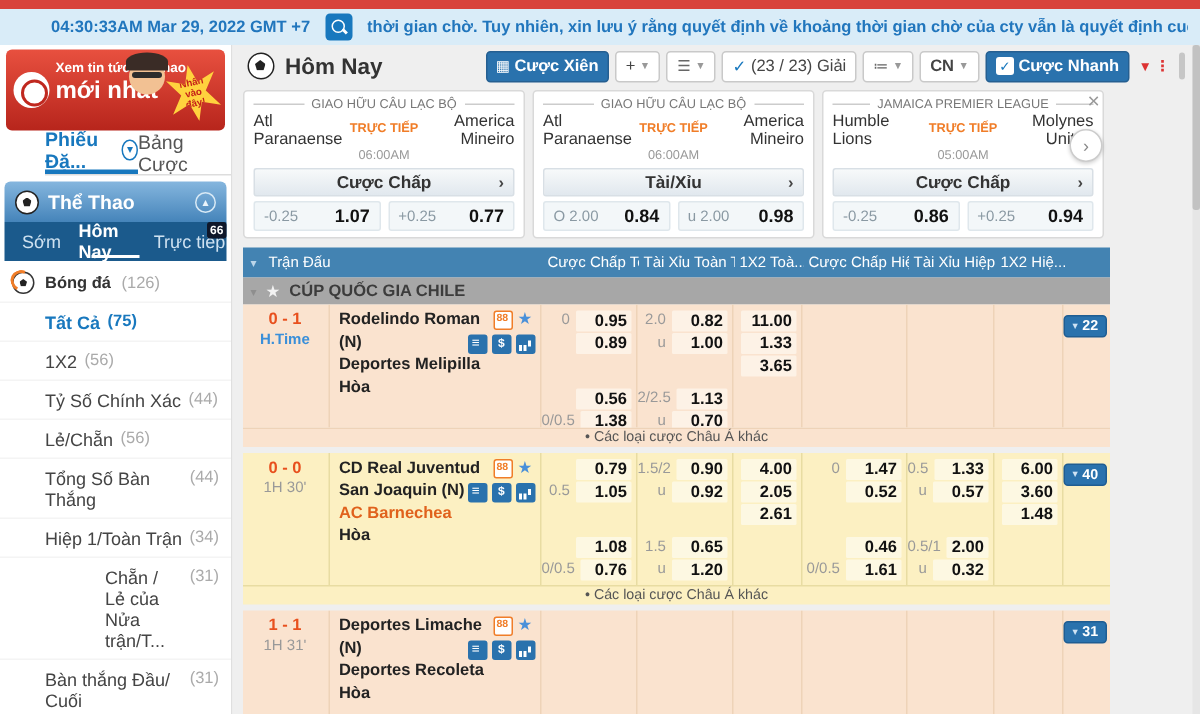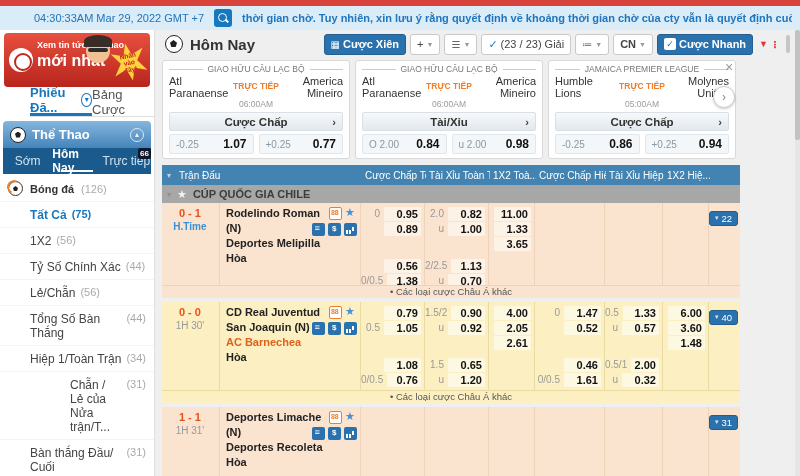--- a/index.html
+++ b/index.html
@@ -3,21 +3,21 @@
 <meta charset="utf-8">
 <style>
   * { box-sizing: border-box; margin: 0; padding: 0; }
   html,body { width:800px; height:476px; overflow:hidden; }
   body { font-family:"Liberation Sans","DejaVu Sans",sans-serif; background:#efefef; }
   .page { position:relative; width:800px; height:476px; }
 
   
   .red-strip { height:6px; background:#d8433c; }
   .topbar { height:24px; background:#d9ecf8; display:flex; align-items:center; gap:10px; padding:0 8px; }
-  .topbar .time { color:#2176bd; font-size:11px; font-weight:normal; margin-left:26px; white-space:nowrap; }
+  .topbar .time { color:#2176bd; font-size:11px; font-weight:bold; margin-left:26px; white-space:nowrap; }
   .search-btn { width:18px; height:18px; background:#1878be; border-radius:3px; position:relative; flex:none; cursor:pointer; }
   .search-btn::before { content:""; position:absolute; left:4px; top:4px; width:7px; height:7px; border:1.5px solid #fff; border-radius:50%; }
   .search-btn::after { content:""; position:absolute; left:11px; top:11px; width:4px; height:1.5px; background:#fff; transform:rotate(45deg); }
   .notice { color:#2176bd; font-size:11px; font-weight:bold; white-space:nowrap; overflow:hidden; }
 
   .layout { display:flex; height:446px; }
 
   
   .sidebar { width:155px; flex:none; background:#fff; border-right:1px solid #dfdfdf; overflow:hidden; }
   .promo { position:relative; margin:3px 4px 0; height:54px; border-radius:4px; background:linear-gradient(#e8503f,#b7251c); overflow:hidden; cursor:pointer; }
@@ -129,21 +129,21 @@
   .ic-stats::before { content:"≡"; position:absolute; left:2.5px; top:0; color:#fff; font-size:9px; }
   .ic-usd::before { content:"$"; position:absolute; left:4px; top:1px; color:#fff; font-size:8px; font-weight:bold; }
   .ic-chart::before { content:""; position:absolute; left:2px; bottom:2px; width:2px; height:4px; background:#fff; box-shadow:3px 0 0 #fff, 6px -3px 0 #fff; }
   .col { flex:none; border-right:1px solid var(--bcol); padding-top:3px; }
   .c1{width:64px}.c2{width:64px}.c3{width:46px}.c4{width:70px}.c5{width:58px}.c6{width:46px}
   .cell { height:15px; display:flex; align-items:center; justify-content:flex-end; padding-right:3px; }
   .cell.gap { margin-top:7px; }
   .cell .line { color:#999; font-size:10px; margin-right:4px; }
   .cell .oddbox { width:37px; background:var(--band); color:#111; font-weight:bold; font-size:11px; text-align:right; padding:1px 3px; border-radius:1px; cursor:pointer; }
   .m-badgecol { flex:1; text-align:right; padding:3px 3px 0 0; }
-  .badge { display:inline-flex; align-items:center; gap:3px; background:#2a72ad; border:1px solid #1f5d92; color:#fff; font-size:9.5px; font-weight:normal; padding:1px 5px; border-radius:3px; cursor:pointer; }
+  .badge { display:inline-flex; align-items:center; gap:3px; background:#2a72ad; border:1px solid #1f5d92; color:#fff; font-size:9.5px; font-weight:bold; padding:1px 5px; border-radius:3px; cursor:pointer; }
   .badge .barrow { font-size:7px; color:#cfe3f4; }
   .match-footer { margin:0 0 4px 7px; width:578px; height:13px; line-height:12px; font-size:9.5px; color:#555; text-align:center; border-top:1px solid var(--bcol); cursor:pointer; }
 
   .v-scroll { position:absolute; right:0; top:0; width:5px; height:446px; background:#e6e6e6; }
   .v-scroll .thumb { width:5px; height:110px; background:#c2c2c2; border-radius:2px; }
 </style>
 </head>
 <body>
 
 <div class="page">

